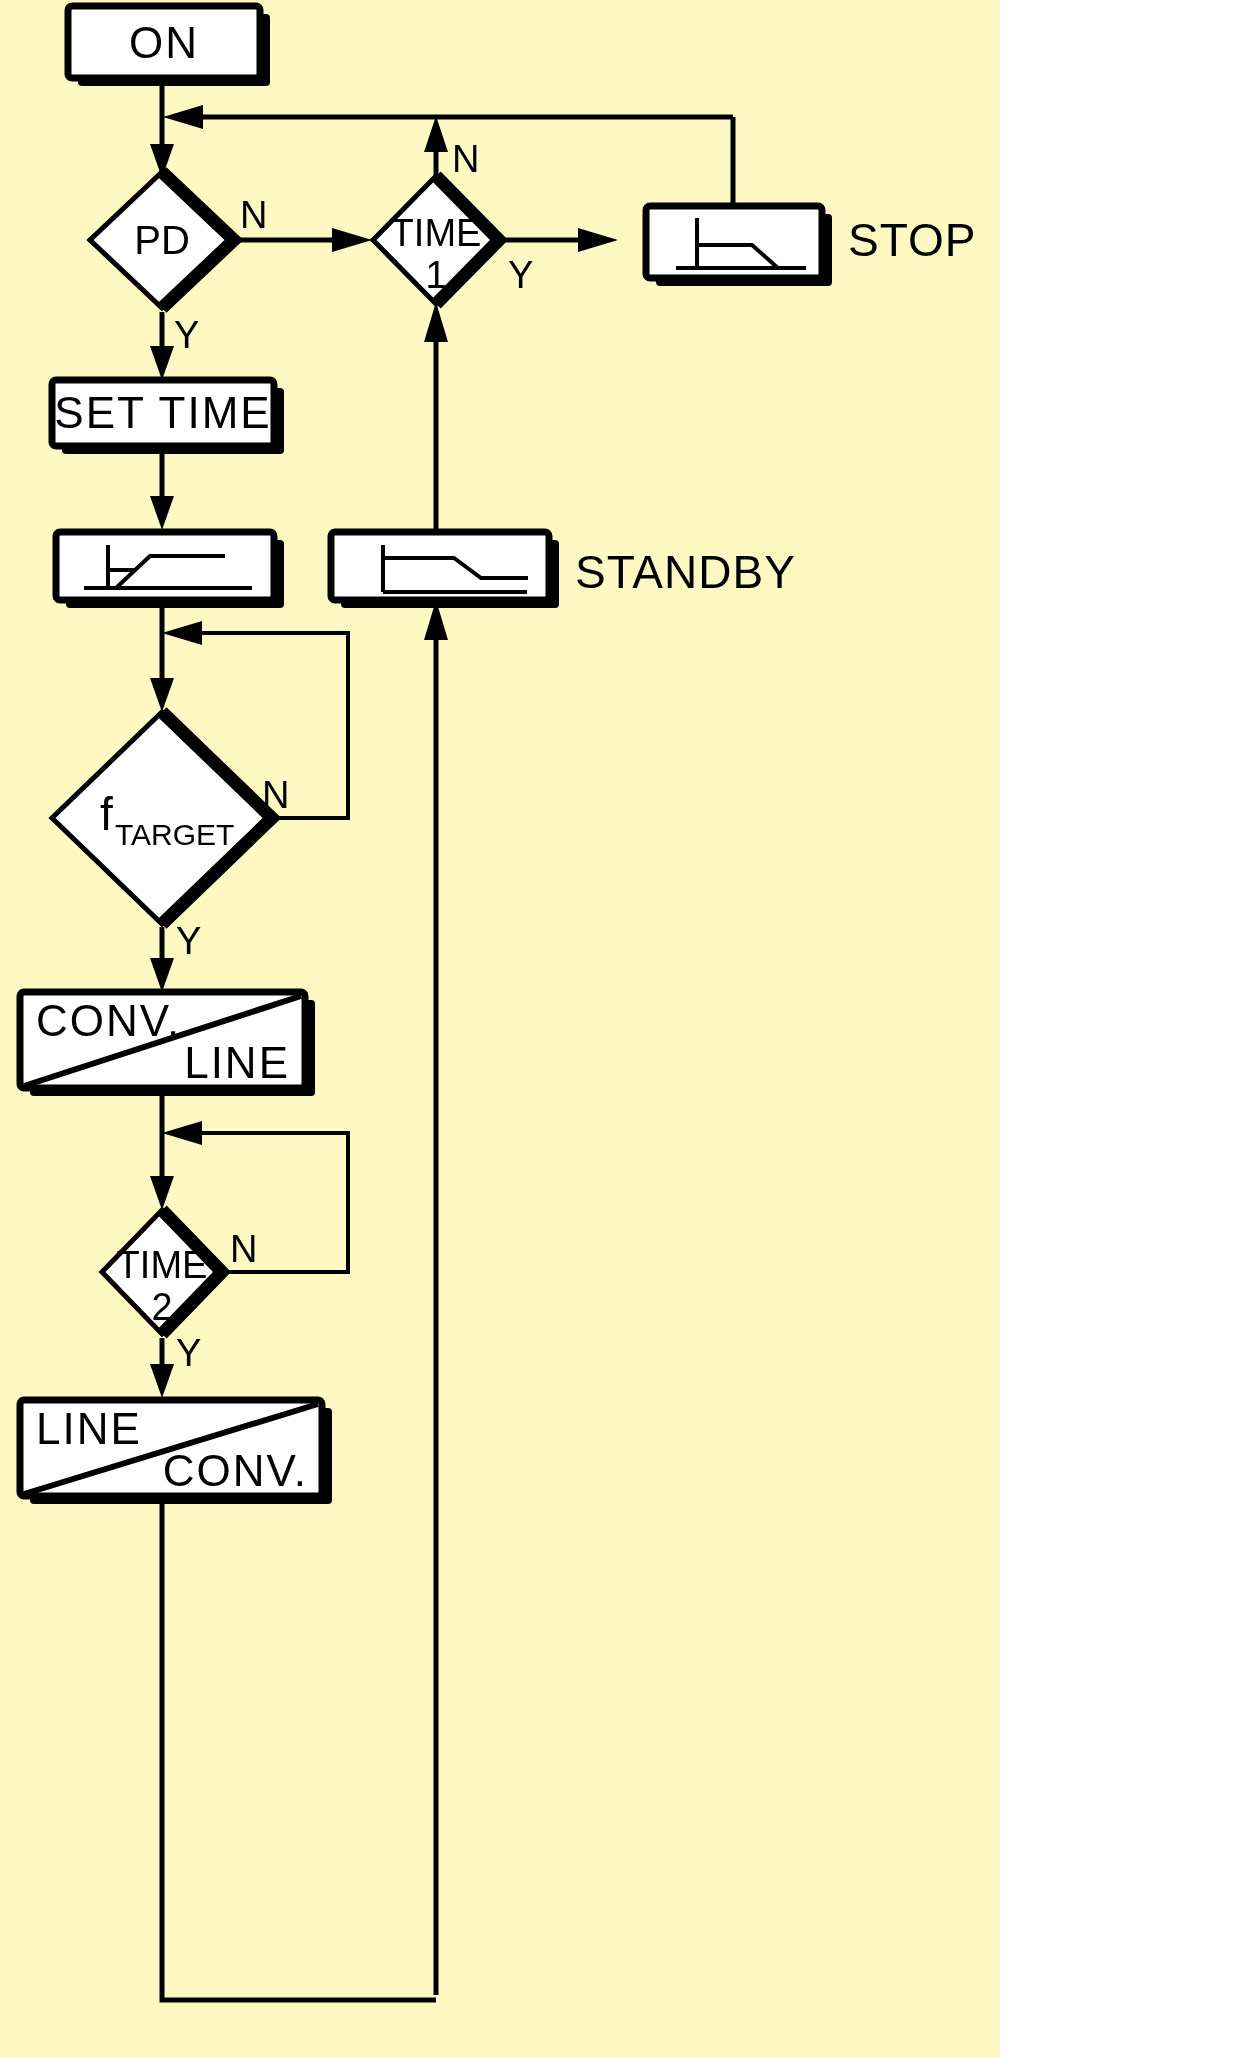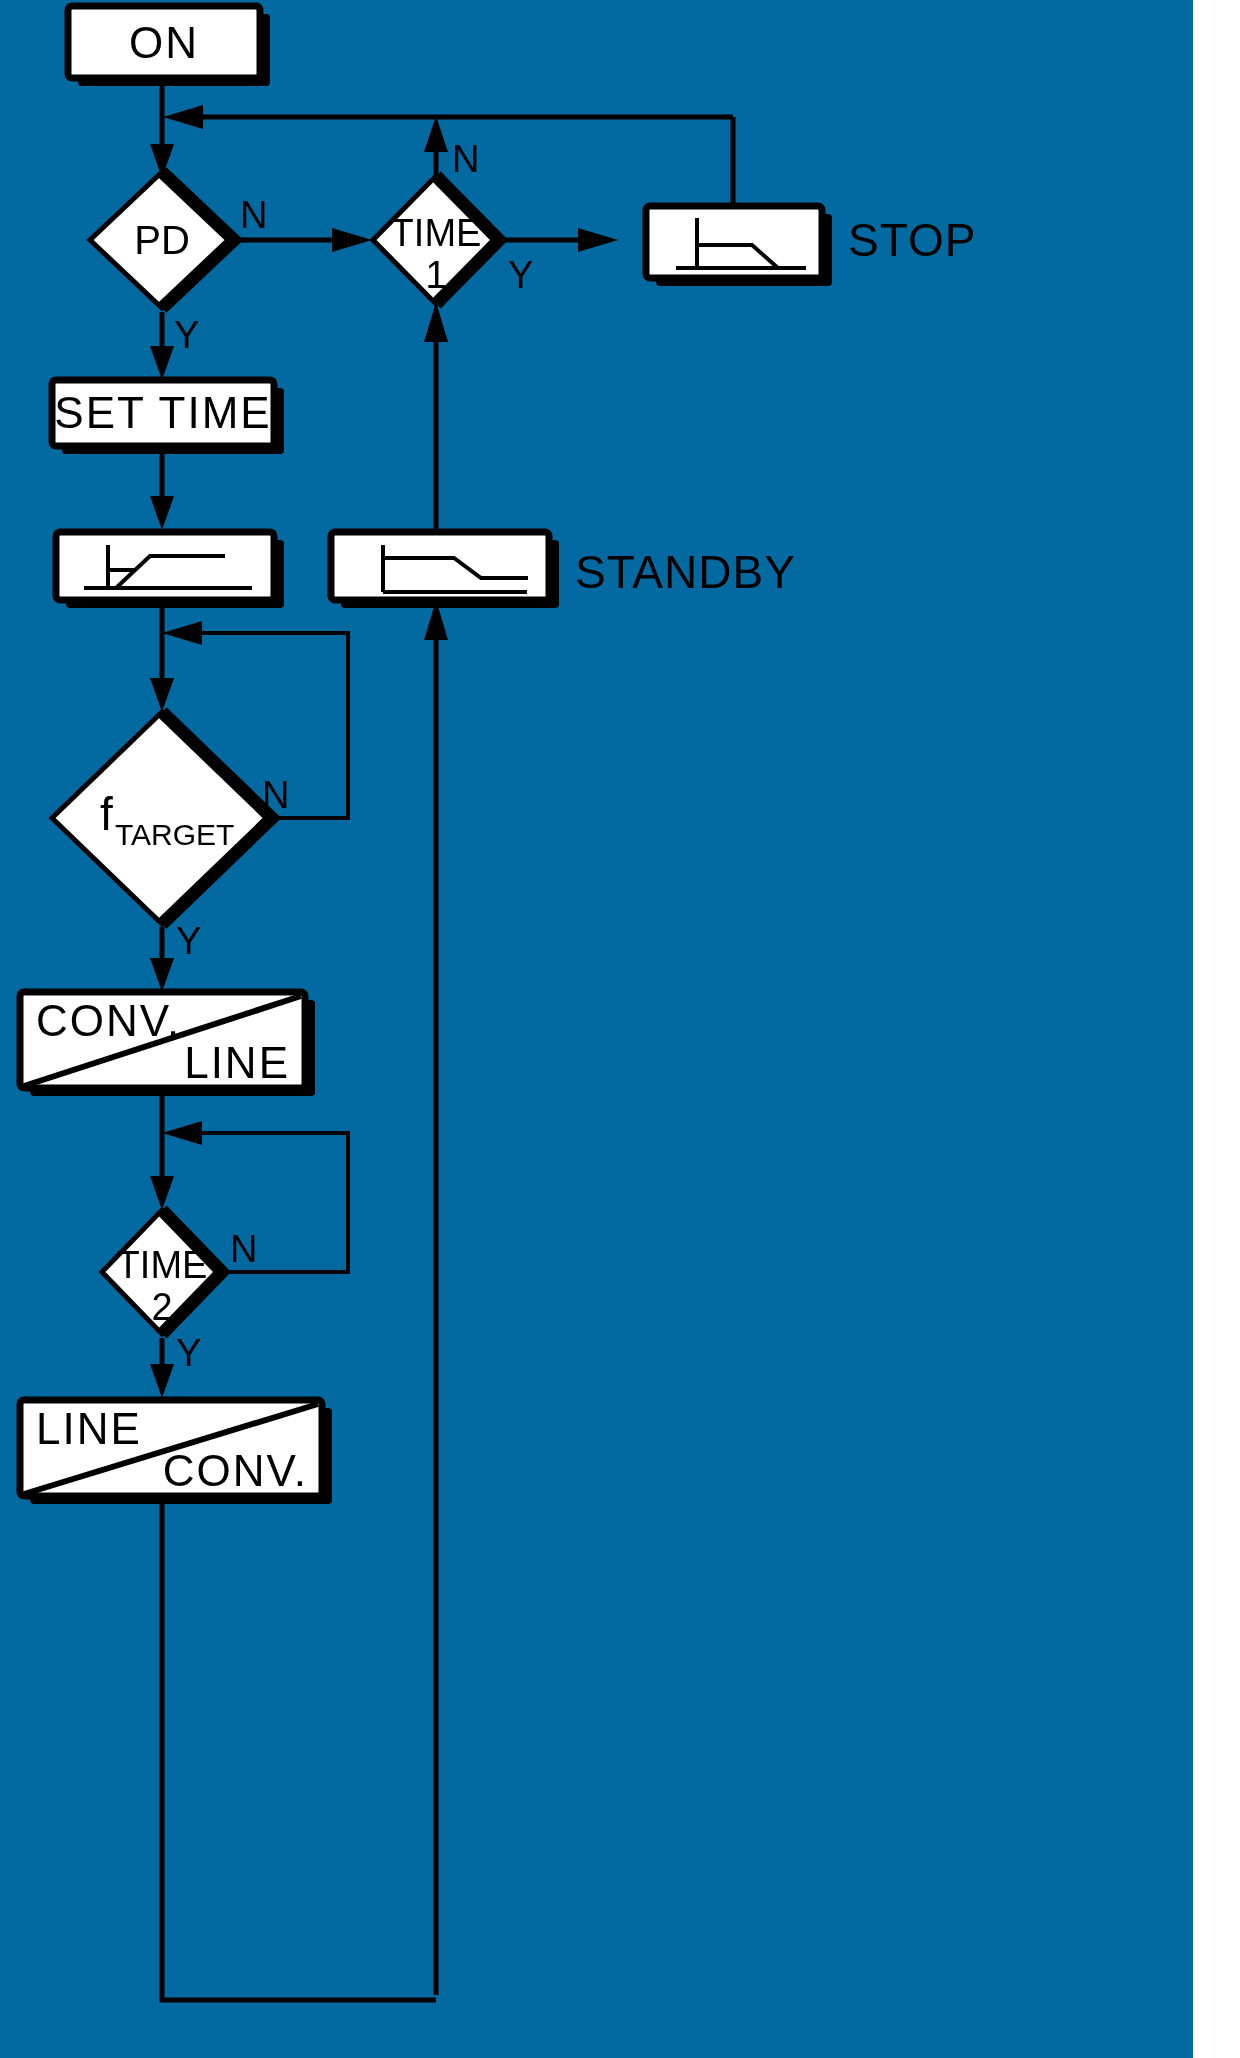--- a/index.html
+++ b/index.html
@@ -2,23 +2,23 @@
 <html><head>
 <meta charset="utf-8">
 <style>
   html, body {
     margin: 0;
     padding: 0;
     background: #ffffff;
   }
   #page {
     position: relative;
-    width: 1193px;
+    width: 1000px;
     height: 2058px;
-    background: #0369a1;
+    background: #fef9c3;
     font-family: "Liberation Sans", sans-serif;
   }
   svg#flow {
     position: absolute;
     left: 0;
     top: 0;
     width: 1240px;
     height: 2058px;
     display: block;
   }

